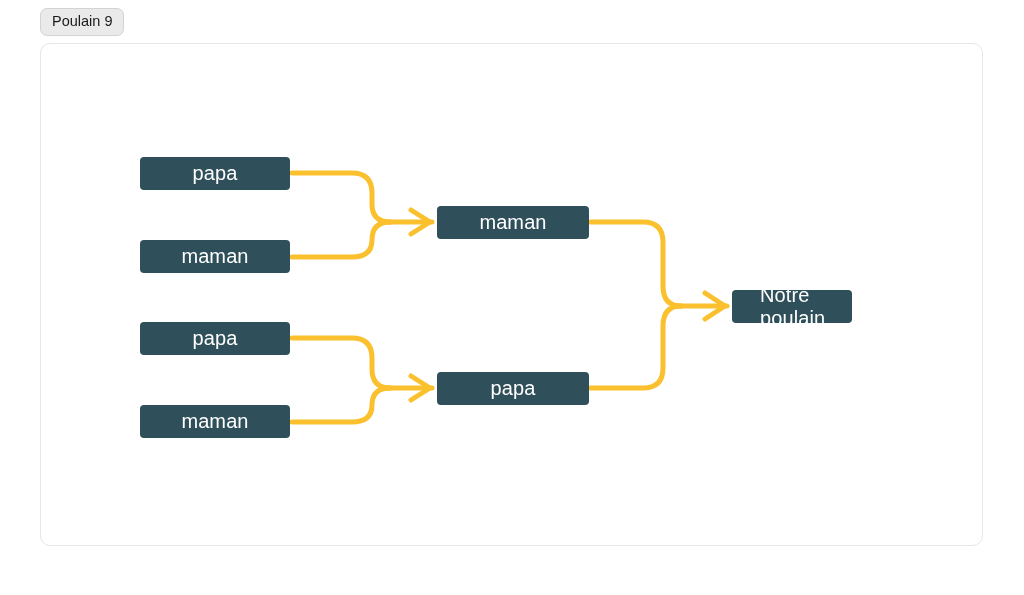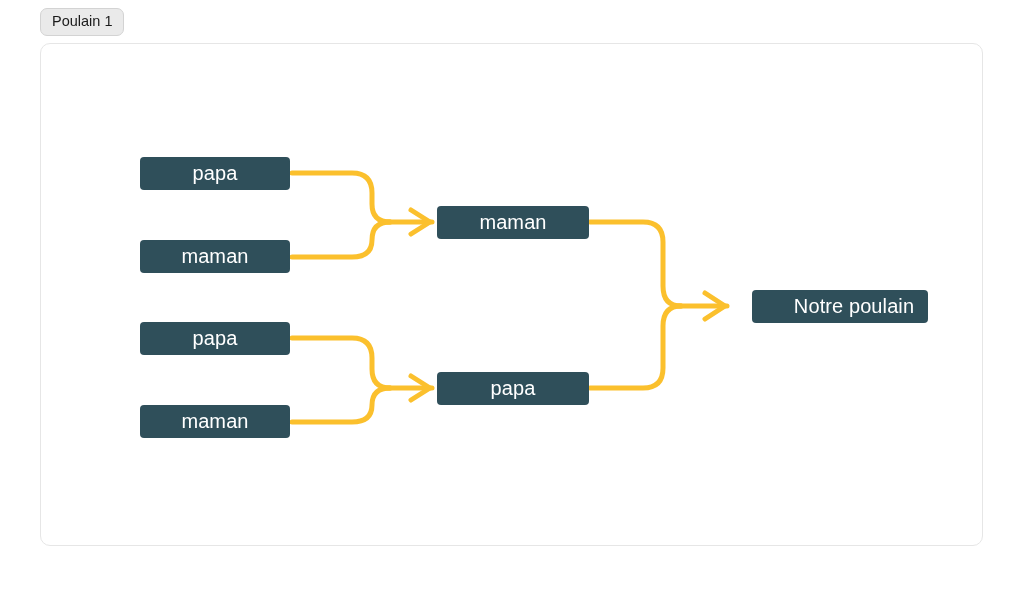--- a/index.html
+++ b/index.html
@@ -94,21 +94,21 @@
     letter-spacing: 0.1px;
     box-sizing: border-box;
     cursor: pointer;
     user-select: none;
   }
 </style>
 </head>
 <body>
 
 <div class="tab-strip">
-  <div class="tab-pill">Poulain 1</div>
+  <div class="tab-pill">Poulain 9</div>
 </div>
 
 <div class="card"></div>
 
 <div class="pedigree">
   <svg viewBox="0 0 1024 595" xmlns="http://www.w3.org/2000/svg">
 
     <path class="edge-path" d="M 292 173 L 352 173 Q 372 173 372 193 L 372 204 Q 372 222 390 222"></path>
 
     <path class="edge-path" d="M 292 257 L 352 257 Q 372 257 372 240 L 372 240 Q 372 222 390 222"></path>
@@ -137,13 +137,13 @@
 <div class="node" style="left:140px; top:240px; width:150px;">maman</div>
 
 <div class="node" style="left:140px; top:322px; width:150px;">papa</div>
 
 <div class="node" style="left:140px; top:405px; width:150px;">maman</div>
 
 <div class="node" style="left:437px; top:206px; width:152px;">maman</div>
 
 <div class="node" style="left:437px; top:372px; width:152px;">papa</div>
 
-<div class="node" style="left:752px; top:290px; width:176px;padding-left:28px;">Notre poulain</div>
+<div class="node" style="left:732px; top:290px; width:120px;padding-left:28px;">Notre poulain</div>
 
 </body></html>

